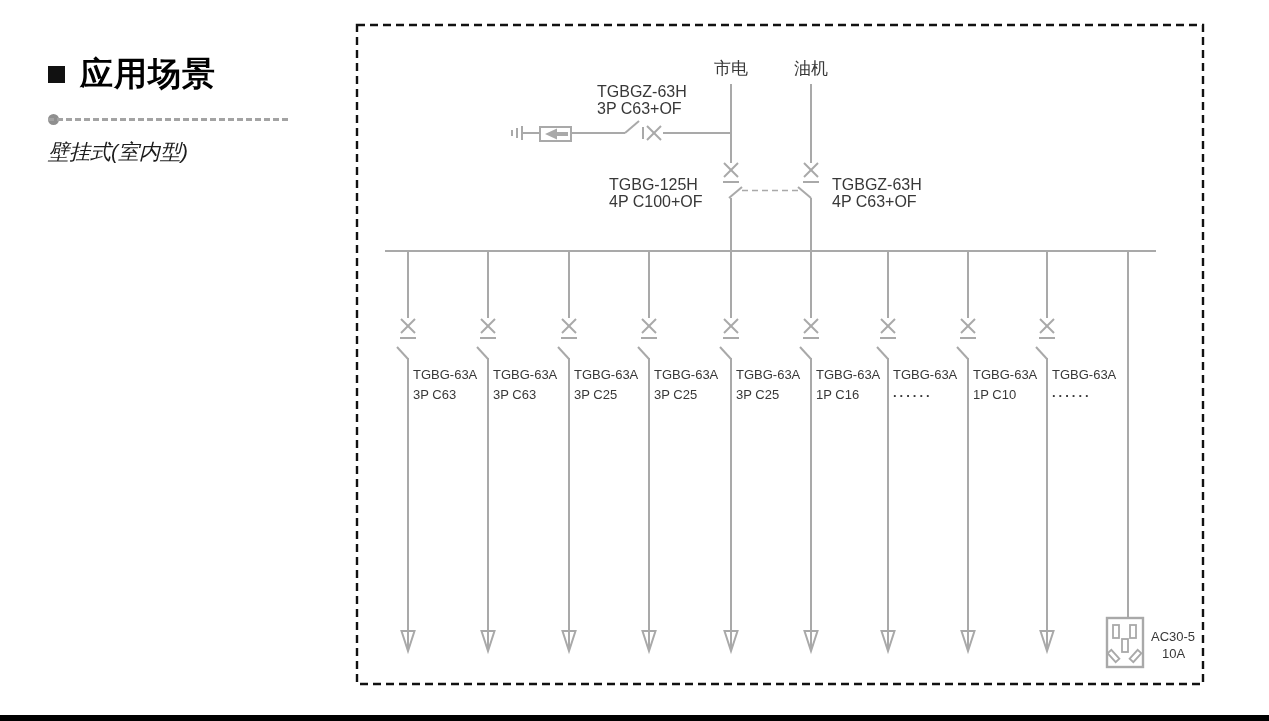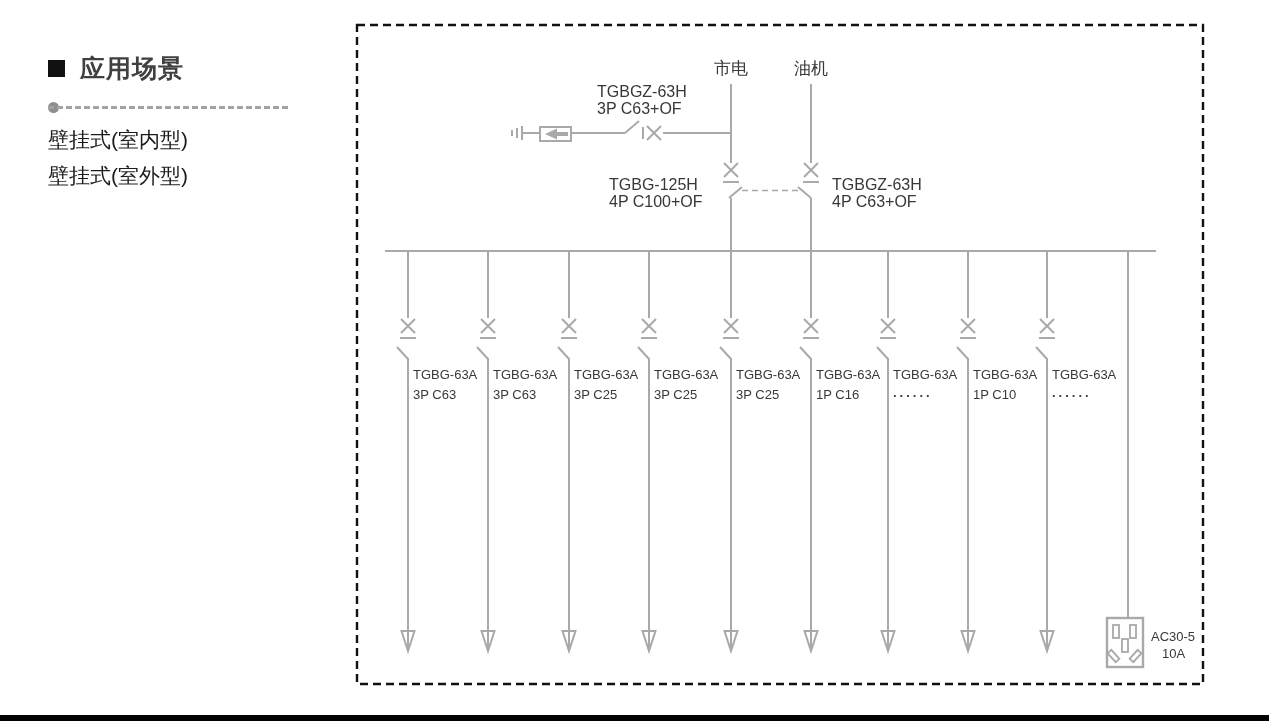--- a/index.html
+++ b/index.html
@@ -6,26 +6,26 @@
   body{
     width:1269px;height:721px;background:#ffffff;overflow:hidden;position:relative;
     font-family:"Liberation Sans","DejaVu Sans",sans-serif;
   }
   .page{position:absolute;left:0;top:0;width:1269px;height:721px;background:#fff;}
 
   
   .left-panel{position:absolute;left:48px;top:52px;width:250px;}
   .heading-row{display:flex;align-items:center;gap:15px;}
   .heading-square{width:17px;height:17px;background:#111;display:inline-block;flex:0 0 auto;}
-  .heading-text{font-size:25px;font-weight:bold;color:#404040;letter-spacing:1px;}
+  .heading-text{font-size:33px;font-weight:bold;color:#000000;letter-spacing:1px;}
   .separator{position:relative;margin-top:17px;height:12px;}
   .separator .dash-line{position:absolute;left:0;top:4px;width:240px;border-top:3px dashed #a3a3a3;}
   .separator .dot{position:absolute;left:0;top:0;width:11px;height:11px;border-radius:50%;background:#8f8f8f;}
   .feature-list{margin-top:8px;}
-  .feature-item{font-size:21px;color:#1c1c1c;line-height:36px;}
+  .feature-item{font-size:21px;color:#1c1c1c;line-height:36px;font-style:italic;}
 
   
   svg text{fill:#383838;}
   .lbl-src{font-size:17px;}
   .lbl-top{font-size:16px;}
   .lbl-branch{font-size:13px;}
   .lbl-dots{font-size:13px;font-weight:bold;letter-spacing:3px;}
   .lbl-socket{font-size:13px;}
   .gline{stroke:#a9a9a9;stroke-width:2;fill:none;}
   .gline15{stroke:#a9a9a9;stroke-width:1.6;fill:none;}
@@ -42,21 +42,20 @@
     <div class="heading-row">
       <span class="heading-square"></span>
       <span class="heading-text">应用场景</span>
     </div>
     <div class="separator">
       <span class="dot"></span>
       <span class="dash-line"></span>
     </div>
     <div class="feature-list">
       <div class="feature-item">壁挂式(室内型)</div>
-      <div class="feature-item">壁挂式(室外型)</div>
     </div>
   </div>
 
   <svg style="position:absolute;left:0;top:0;" width="1269" height="721" viewBox="0 0 1269 721">
 
     <rect x="357" y="25" width="846" height="659" fill="none" stroke="#111" stroke-width="2.4" stroke-dasharray="8 5"></rect>
 
     <text class="lbl-src" x="731" y="74" text-anchor="middle">市电</text>
     <text class="lbl-src" x="811" y="74" text-anchor="middle">油机</text>
 

